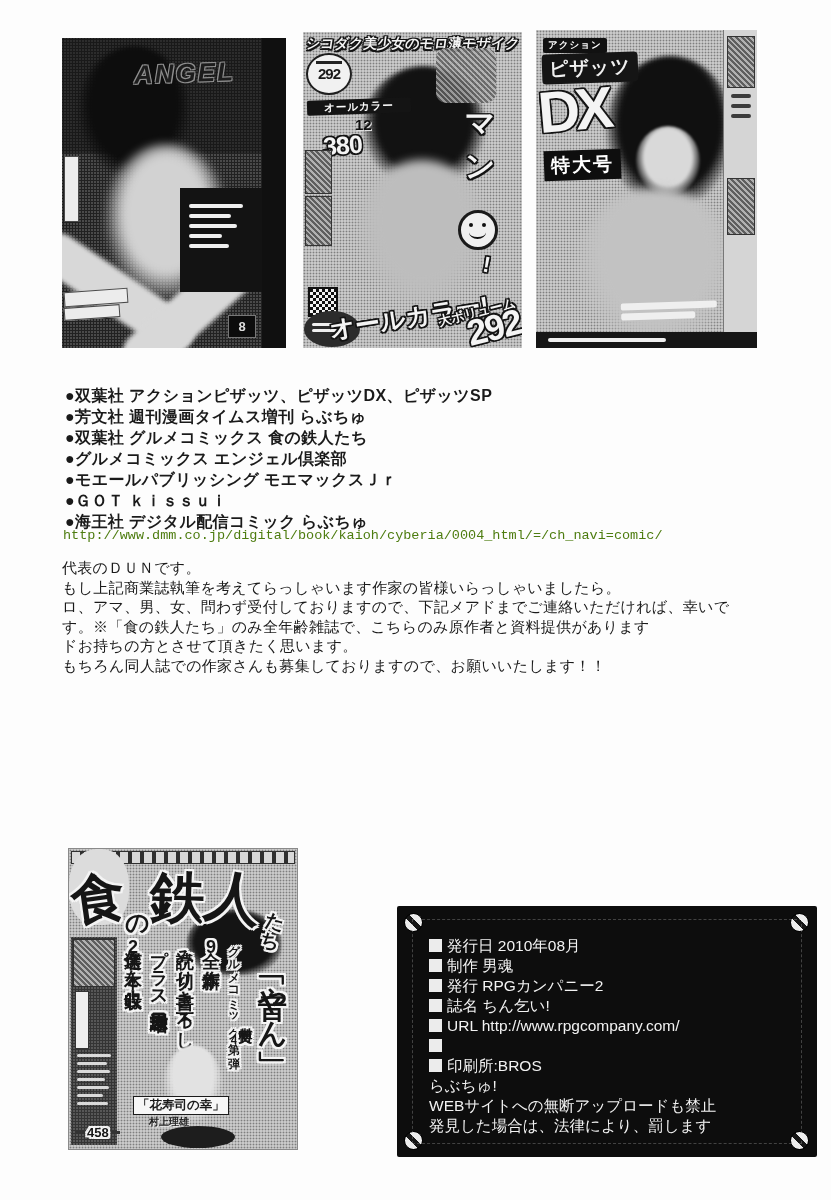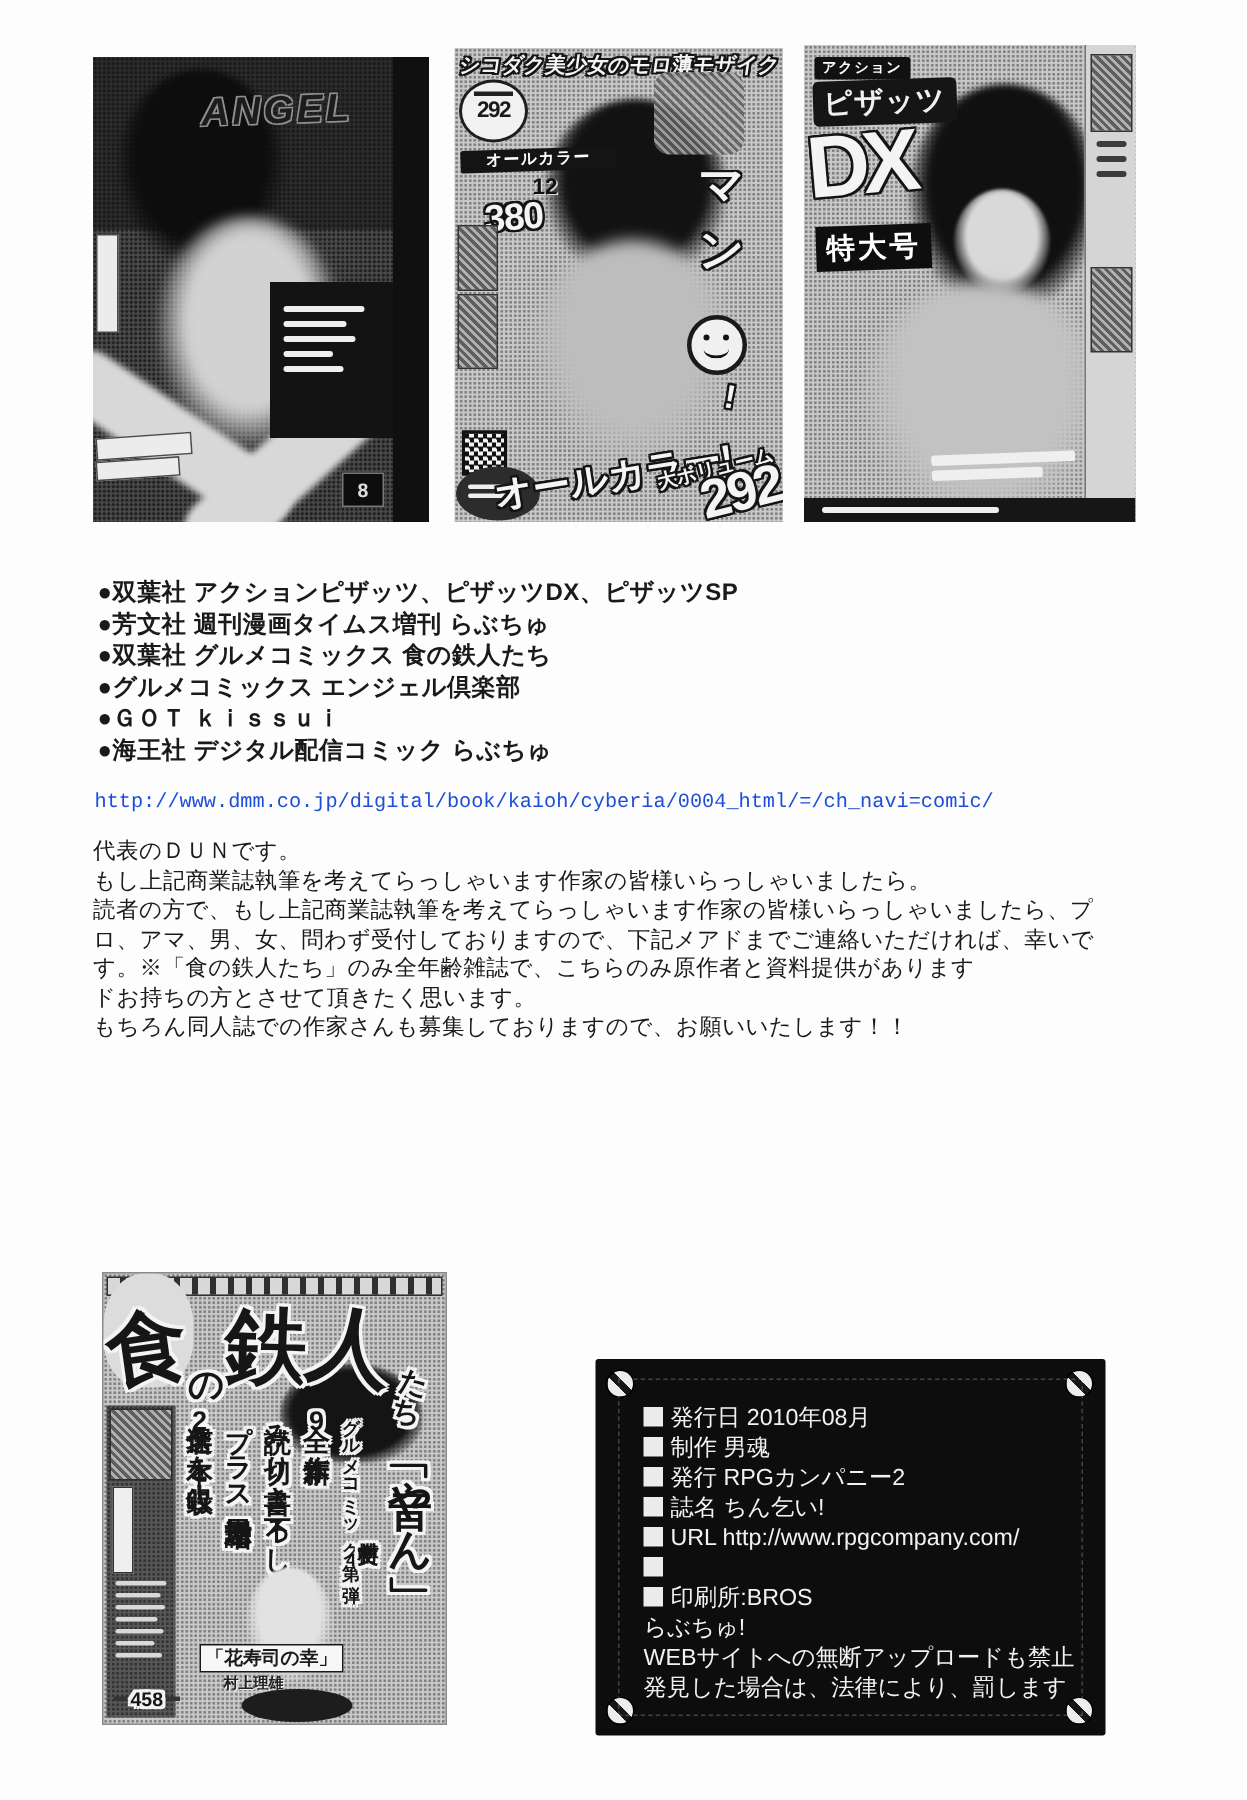--- a/index.html
+++ b/index.html
@@ -96,21 +96,21 @@
   .c3-strip{position:absolute;right:0;top:0;width:33px;height:100%;background:#d5d5d5;border-left:1px solid #777;}
   .c3-strip .dmark{width:20px;height:4px;background:#3c3c3c;border-radius:2px;margin:6px auto;}
   .c3-thumb{border:1px solid #333;}
   .c3-wtxt{position:absolute;right:40px;bottom:26px;transform:rotate(-2deg);}
   .c3-wtxt .wline{height:7px;margin:3px 0;}
   .c3-bband{position:absolute;left:0;bottom:0;width:100%;height:16px;background:#161616;padding:4px 12px 0;box-sizing:border-box;}
   .c3-bband .wline{height:4px;margin:2px 0;}
 
   
   .pubs{position:absolute;left:65px;top:385px;font-size:16px;font-weight:600;line-height:21px;letter-spacing:.4px;}
-  .pub-url{position:absolute;left:63px;top:528px;font-family:"Liberation Mono",monospace;font-size:13.5px;color:#1d4ed8;}
+  .pub-url{position:absolute;left:63px;top:528px;font-family:"Liberation Mono",monospace;font-size:13.5px;color:#4d7c0f;}
   .msg{position:absolute;left:62px;top:558px;font-size:15px;font-weight:500;line-height:19.5px;letter-spacing:.3px;}
 
   
   .cover4{left:68px;top:848px;width:230px;height:302px;border:1px solid #8a8a8a;box-sizing:border-box;}
   .c4-topstrip{position:absolute;left:2px;top:2px;right:2px;height:11px;
     background:repeating-linear-gradient(90deg,#d8d8d8 0 8px,#2f2f2f 8px 12px);border:1px solid #2f2f2f;}
   .c4-title{position:absolute;left:2px;top:12px;width:226px;white-space:nowrap;font-weight:900;}
   .c4-title span{display:inline-block;}
   .c4-title span:nth-of-type(1){font-size:54px;transform:rotate(-8deg);}
   .c4-title span:nth-of-type(2){font-size:24px;transform:translateY(14px) rotate(-4deg);}
@@ -132,21 +132,21 @@
   .c4-author2{position:absolute;left:80px;top:266px;font-size:10px;font-weight:700;color:#222;text-shadow:1px 1px 0 #eee;}
   .c4-sushi{position:absolute;left:92px;top:277px;width:74px;height:22px;background:#1d1d1d;border-radius:50%;}
   .c4-leftcol{position:absolute;left:2px;top:88px;width:46px;height:208px;background:#575757;
     background-image:radial-gradient(rgba(0,0,0,.4) 1px,transparent 1.2px);background-size:3px 3px;padding:2px;box-sizing:border-box;}
   .c4-leftcol .thumb{width:40px;height:46px;margin:0 auto;border:1px solid #2e2e2e;}
   .c4-label{width:12px;height:56px;background:#eee;border:1px solid #333;margin:4px 2px;}
   .c4-price{position:absolute;left:5px;top:276px;font-size:13px;font-weight:900;}
   .c4-price .dash{display:inline-block;width:9px;height:3px;background:#333;vertical-align:3px;margin:0 2px;}
 
   
-  .colophon{position:absolute;left:397px;top:906px;width:340px;height:251px;background:#0d0d0d;border-radius:2px;}
+  .colophon{position:absolute;left:397px;top:906px;width:420px;height:251px;background:#0d0d0d;border-radius:2px;}
   .colophon::after{content:"";position:absolute;inset:13px 15px;border:1px dashed rgba(255,255,255,.22);pointer-events:none;}
   .screw{position:absolute;width:17px;height:17px;border-radius:50%;border:1px solid #000;
     background:linear-gradient(45deg,#ededed 40%,#161616 40% 60%,#ededed 60%);}
   .screw.tl{left:7px;top:7px;} .screw.tr{right:8px;top:7px;}
   .screw.bl{left:7px;bottom:7px;} .screw.br{right:8px;bottom:7px;}
   .col-inner{position:absolute;left:32px;top:30px;right:8px;color:#f2f2f2;font-size:15.5px;line-height:20px;font-weight:500;z-index:2;}
   .c-row .sq{display:inline-block;width:13px;height:13px;background:#ececec;margin-right:5px;vertical-align:-1px;}
 </style>
 </head>
 <body>
@@ -226,30 +226,30 @@
       <div class="wline" style="width:60%"></div>
     </div>
   </div>
 
   <div class="pubs">
 
   <div class="pub-line">●双葉社 アクションピザッツ、ピザッツDX、ピザッツSP</div>
       <div class="pub-line">●芳文社 週刊漫画タイムス増刊 らぶちゅ</div>
       <div class="pub-line">●双葉社 グルメコミックス 食の鉄人たち</div>
       <div class="pub-line">●グルメコミックス エンジェル倶楽部</div>
+      <div class="pub-line">●モエールパブリッシング モエマックスＪｒ</div>
       <div class="pub-line">●ＧＯＴ ｋｉｓｓｕｉ</div>
       <div class="pub-line">●海王社 デジタル配信コミック らぶちゅ</div>
     </div>
   <div class="pub-url">http://www.dmm.co.jp/digital/book/kaioh/cyberia/0004_html/=/ch_navi=comic/</div>
 
   <div class="msg">
 
       <div class="msg-line">代表のＤＵＮです。</div>
       <div class="msg-line">もし上記商業誌執筆を考えてらっしゃいます作家の皆様いらっしゃいましたら。</div>
-      <div class="msg-line">読者の方で、もし上記商業誌執筆を考えてらっしゃいます作家の皆様いらっしゃいましたら、プ</div>
       <div class="msg-line">ロ、アマ、男、女、問わず受付しておりますので、下記メアドまでご連絡いただければ、幸いで</div>
       <div class="msg-line">す。※「食の鉄人たち」のみ全年齢雑誌で、こちらのみ原作者と資料提供があります</div>
       <div class="msg-line">ドお持ちの方とさせて頂きたく思います。</div>
       <div class="msg-line">もちろん同人誌での作家さんも募集しておりますので、お願いいたします！！</div>
     </div>
 
   <div class="cover cover4 ht-light">
     <div class="c4-topstrip"></div>
     <div class="blob c4-chefhair"></div>
     <div class="c4-chefface"></div>

